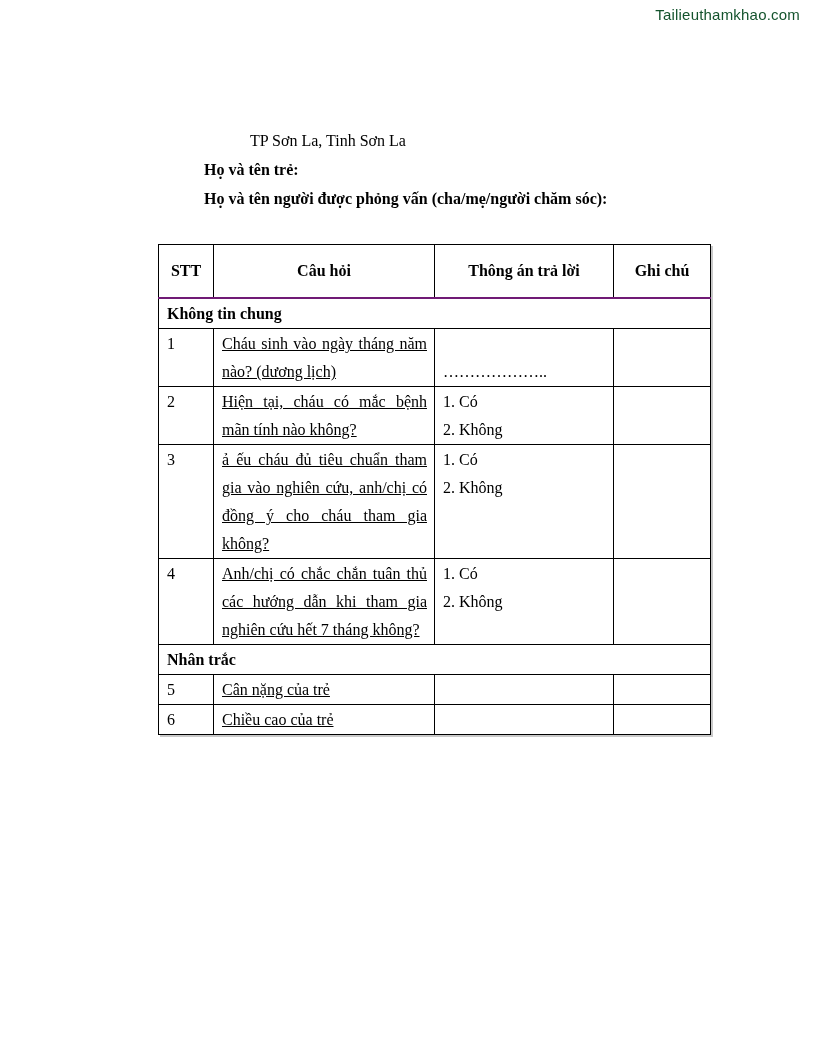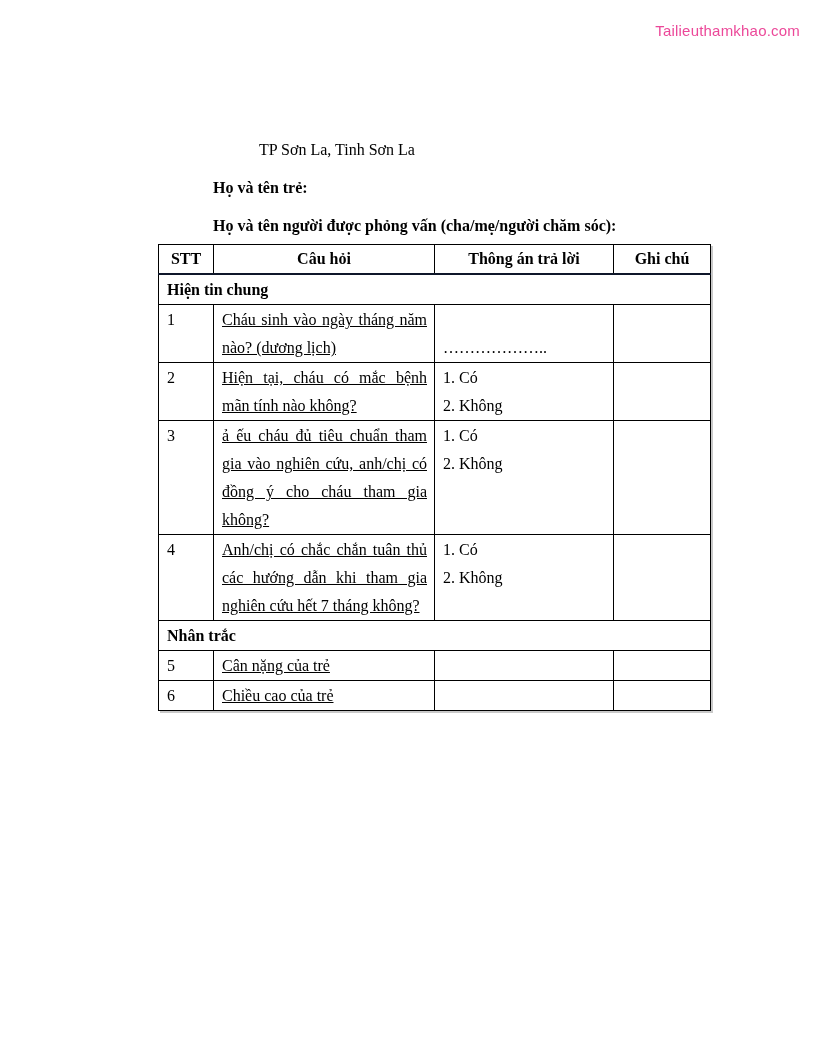--- a/index.html
+++ b/index.html
@@ -12,38 +12,38 @@
     position: relative;
     width: 816px;
     height: 1056px;
     background: #ffffff;
     overflow: hidden;
     font-family: "Liberation Serif", "DejaVu Serif", serif;
     color: #000000;
   }
   .watermark {
     position: absolute;
-    top: 22px;
+    top: 6px;
     right: 16px;
     font-family: "Liberation Sans", "DejaVu Sans", sans-serif;
     font-size: 15px;
-    color: #ec4899;
+    color: #14532d;
     text-shadow: 1px 1px 0 #ffffff;
     letter-spacing: 0.2px;
   }
   .doc-header {
     position: absolute;
     left: 204px;
     top: 126px;
     width: 480px;
     font-size: 16px;
     line-height: 29px;
   }
   .doc-header p {
-    margin: 9px;
+    margin: 0;
   }
   .indent-1 { padding-left: 46px; }
   .bold { font-weight: bold; }
 
   table.survey {
     position: absolute;
     left: 158px;
     top: 244px;
     width: 552px;
     border-collapse: collapse;
@@ -56,22 +56,22 @@
   table.survey td {
     border: 1px solid #000000;
     vertical-align: top;
     padding: 1px 7px 0 8px;
     overflow: hidden;
   }
   table.survey thead th {
     font-weight: bold;
     text-align: center;
     height: 25px;
-    padding: 0 2px;
-    border-bottom: 2px solid #0f172a;
+    padding: 12px 2px;
+    border-bottom: 2px solid #701a75;
   }
   tr.section-row td {
     font-weight: bold;
     height: 26px;
     text-align: left;
   }
   td.stt-cell { text-align: left; padding-left: 7px; }
   td.question-cell { text-align: justify; text-decoration: underline; }
   td.answer-cell { white-space: pre-line; padding-left: 7px; }
   tr.row-2line { height: 58px; }
@@ -101,21 +101,21 @@
     <thead>
       <tr>
         <th>STT</th>
         <th>Câu hỏi</th>
         <th>Thông án trả lời</th>
         <th>Ghi chú</th>
       </tr>
     </thead>
     <tbody>
       <tr class="section-row">
-        <td colspan="4">Hiện tin chung</td>
+        <td colspan="4">Không tin chung</td>
       </tr>
       <tr class="row-2line">
         <td class="stt-cell">1</td>
         <td class="question-cell">Cháu sinh vào ngày tháng năm nào? (dương lịch)</td>
         <td class="answer-cell">
 ………………..</td>
         <td class="note-cell"></td>
       </tr>
       <tr class="row-2line">
         <td class="stt-cell">2</td>

